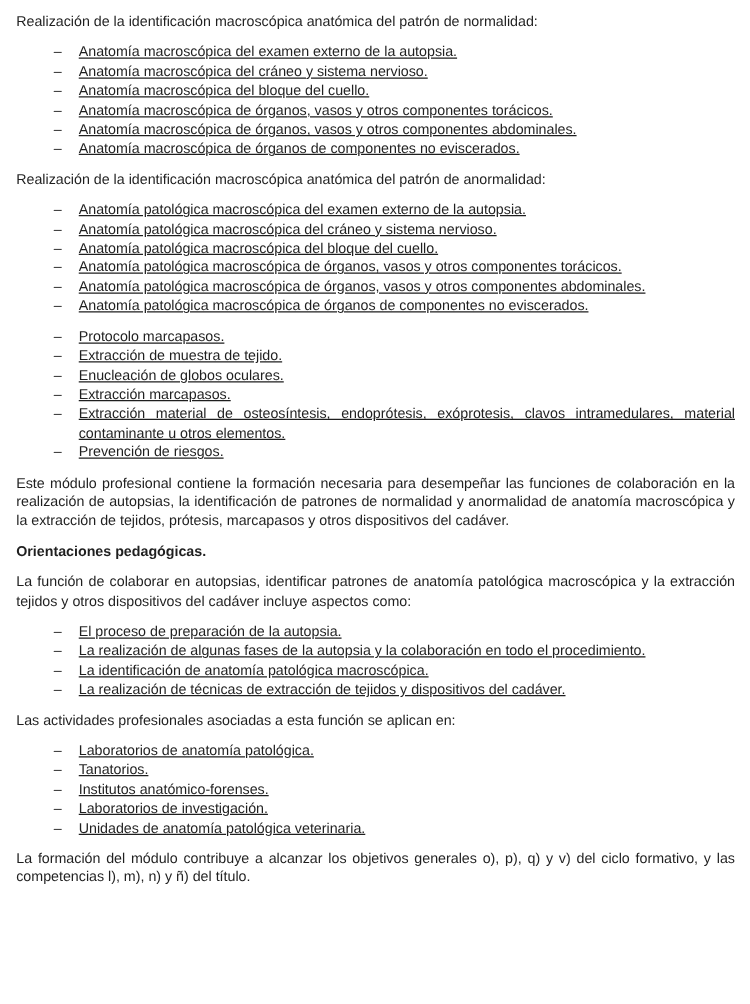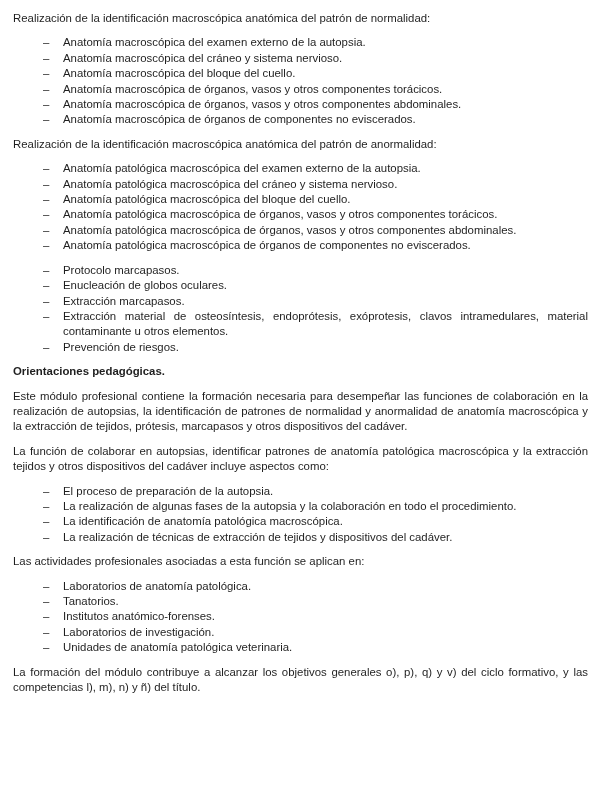--- a/index.html
+++ b/index.html
@@ -35,20 +35,21 @@
   .dash-list {
     list-style: none;
     margin: 0 0 9px 0;
     padding: 0;
   }
   .dash-list li {
     position: relative;
     padding-left: 50px;
     text-align: justify;
     margin: 0;
+    text-decoration: underline;
   }
   .dash-list li::before {
     content: "\2013";
     position: absolute;
     left: 30px;
     top: 0;
   }
 </style>
 </head>
 <body>
@@ -75,31 +76,32 @@
       <li>Anatomía patológica macroscópica del bloque del cuello.</li>
       <li>Anatomía patológica macroscópica de órganos, vasos y otros componentes torácicos.</li>
       <li>Anatomía patológica macroscópica de órganos, vasos y otros componentes abdominales.</li>
       <li>Anatomía patológica macroscópica de órganos de componentes no eviscerados.</li>
     </ul>
   </section>
 
   <section>
     <ul class="dash-list">
       <li>Protocolo marcapasos.</li>
+      <li>Extracción de muestra de tejido.</li>
       <li>Enucleación de globos oculares.</li>
       <li>Extracción marcapasos.</li>
       <li>Extracción material de osteosíntesis, endoprótesis, exóprotesis, clavos intramedulares, material contaminante u otros elementos.</li>
       <li>Prevención de riesgos.</li>
     </ul>
   </section>
 
   <section>
+    <p class="para">Este módulo profesional contiene la formación necesaria para desempeñar las funciones de colaboración en la realización de autopsias, la identificación de patrones de normalidad y anormalidad de anatomía macroscópica y la extracción de tejidos, prótesis, marcapasos y otros dispositivos del cadáver.</p>
+
     <p class="para single bold">Orientaciones pedagógicas.</p>
-
-    <p class="para">Este módulo profesional contiene la formación necesaria para desempeñar las funciones de colaboración en la realización de autopsias, la identificación de patrones de normalidad y anormalidad de anatomía macroscópica y la extracción de tejidos, prótesis, marcapasos y otros dispositivos del cadáver.</p>
 
     <p class="para">La función de colaborar en autopsias, identificar patrones de anatomía patológica macroscópica y la extracción tejidos y otros dispositivos del cadáver incluye aspectos como:</p>
 
     <ul class="dash-list">
       <li>El proceso de preparación de la autopsia.</li>
       <li>La realización de algunas fases de la autopsia y la colaboración en todo el procedimiento.</li>
       <li>La identificación de anatomía patológica macroscópica.</li>
       <li>La realización de técnicas de extracción de tejidos y dispositivos del cadáver.</li>
     </ul>
 

